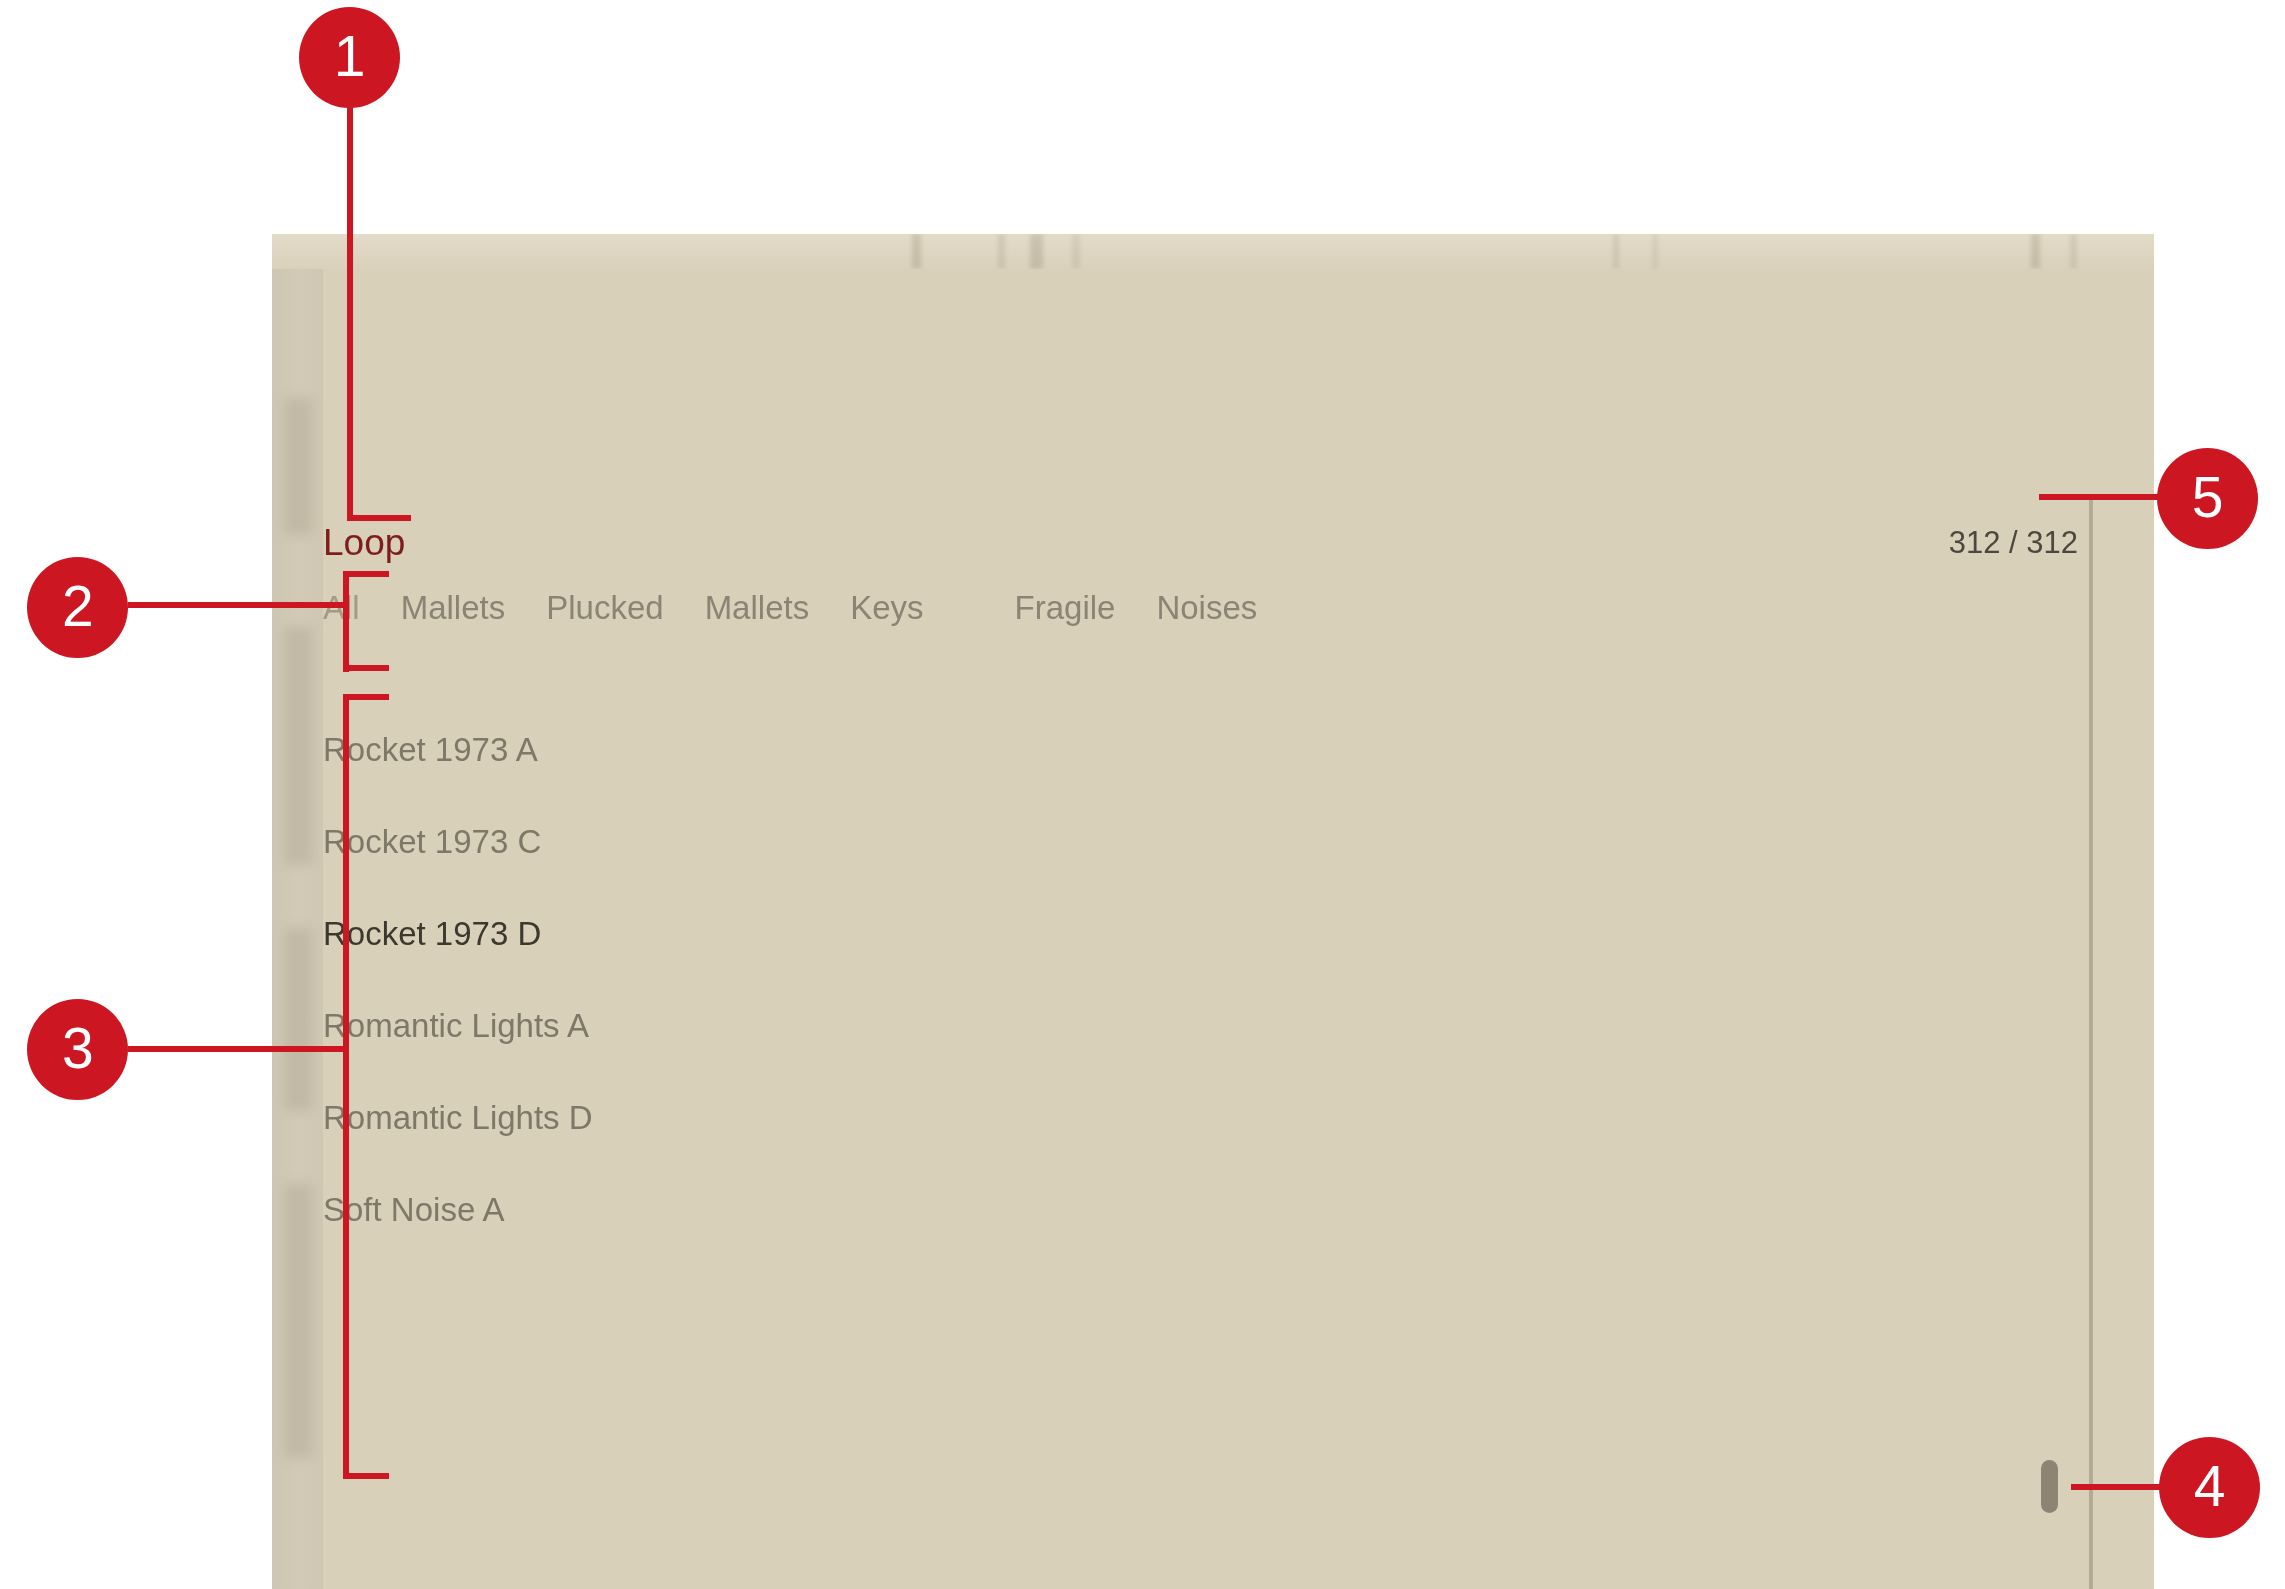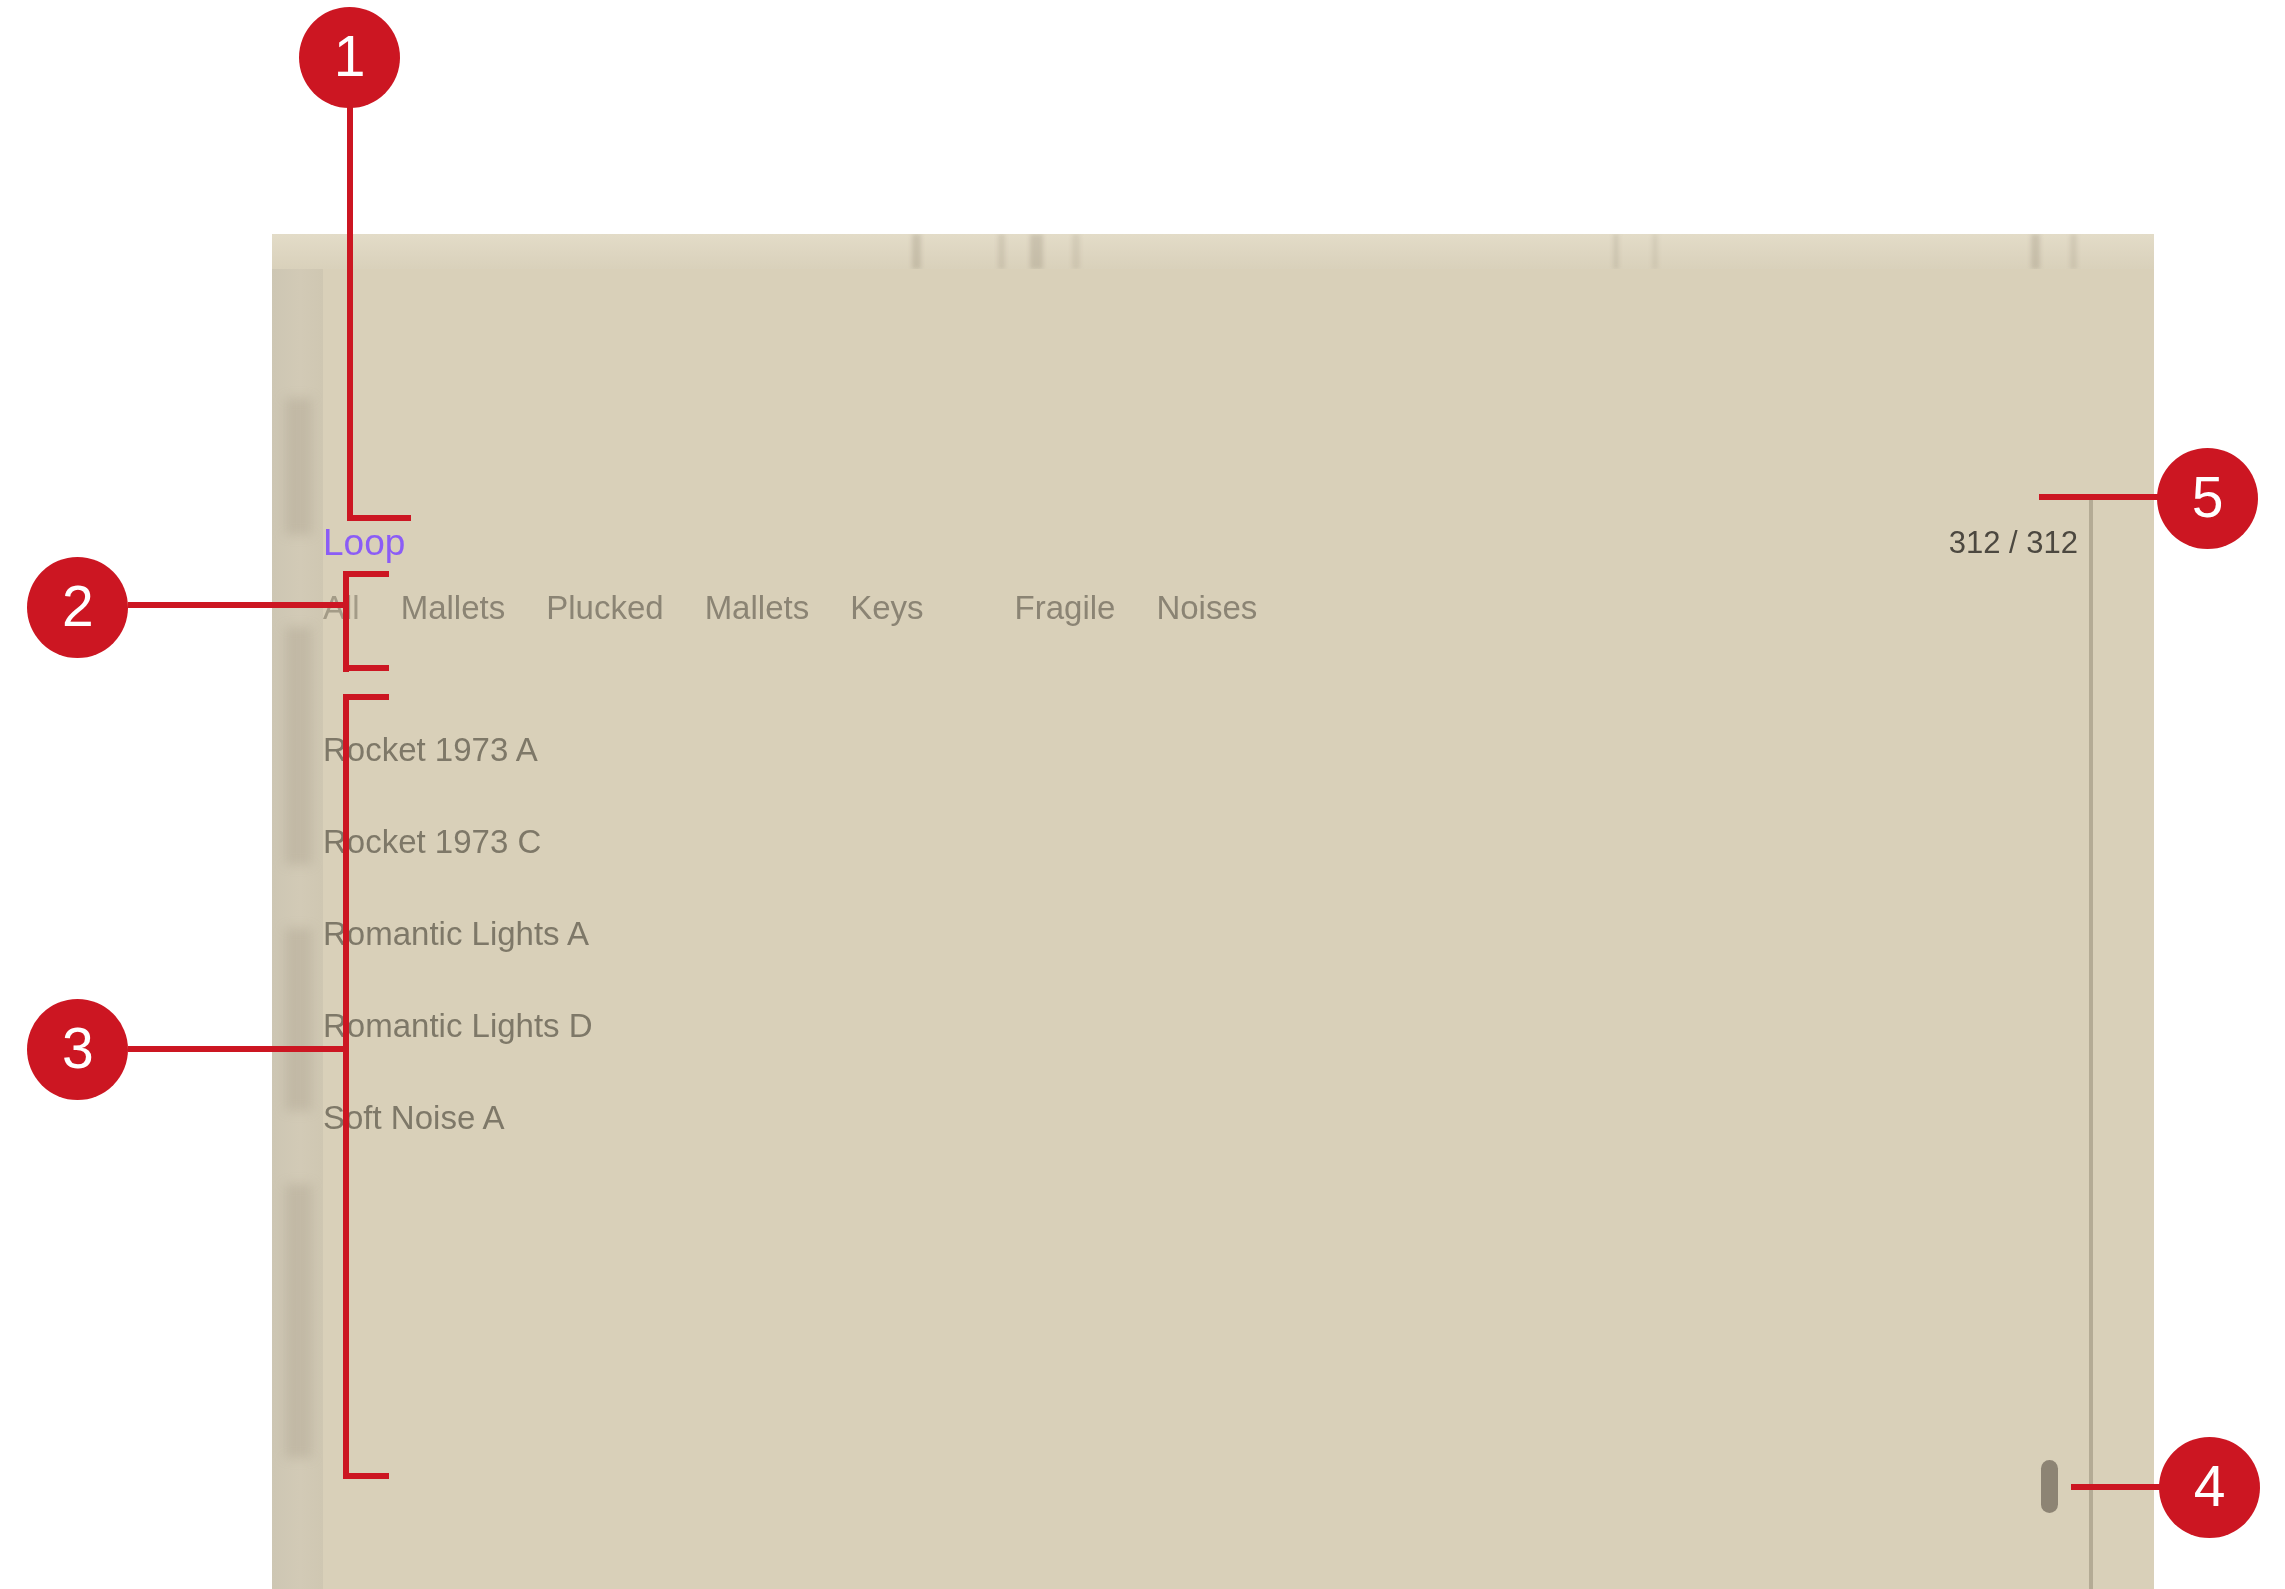--- a/index.html
+++ b/index.html
@@ -68,21 +68,21 @@
     font-size: 37px;
     letter-spacing: 1.1px;
     color: #4e4a40;
     white-space: nowrap;
   }
 
   .loop-label {
     position: absolute;
     left: 323px; top: 522px;
     font-size: 37px;
-    color: #8b5cf6;
+    color: #7f1d1d;
     white-space: nowrap;
   }
 
   .counter {
     position: absolute;
     top: 525px;
     right: 207px;
     font-size: 31px;
     color: #4c4840;
     white-space: nowrap;
@@ -195,20 +195,21 @@
 
     <div class="loop-label" style="pointer-events:auto;">Loop</div>
 
     <div class="counter" style="pointer-events:auto;">312 / 312</div>
 
     <div class="tabs" id="tabs-row" style="pointer-events:auto;"><div class="tab active">All</div><div class="tab">Mallets</div><div class="tab">Plucked</div><div class="tab">Mallets</div><div class="tab">Keys</div><div class="tab gap-before">Fragile</div><div class="tab">Noises</div></div>
 
     <div class="preset-list" id="preset-list" style="pointer-events:auto;">
         <div class="preset-item">Rocket 1973 A</div>
         <div class="preset-item">Rocket 1973 C</div>
+        <div class="preset-item selected">Rocket 1973 D</div>
         <div class="preset-item">Romantic Lights A</div>
         <div class="preset-item">Romantic Lights D</div>
         <div class="preset-item">Soft Noise A</div>
       </div>
 
     <div class="scroll-track" style="pointer-events:auto;"></div>
     <div class="scroll-thumb" style="pointer-events:auto;"></div>
   </div>
 </div>
 

